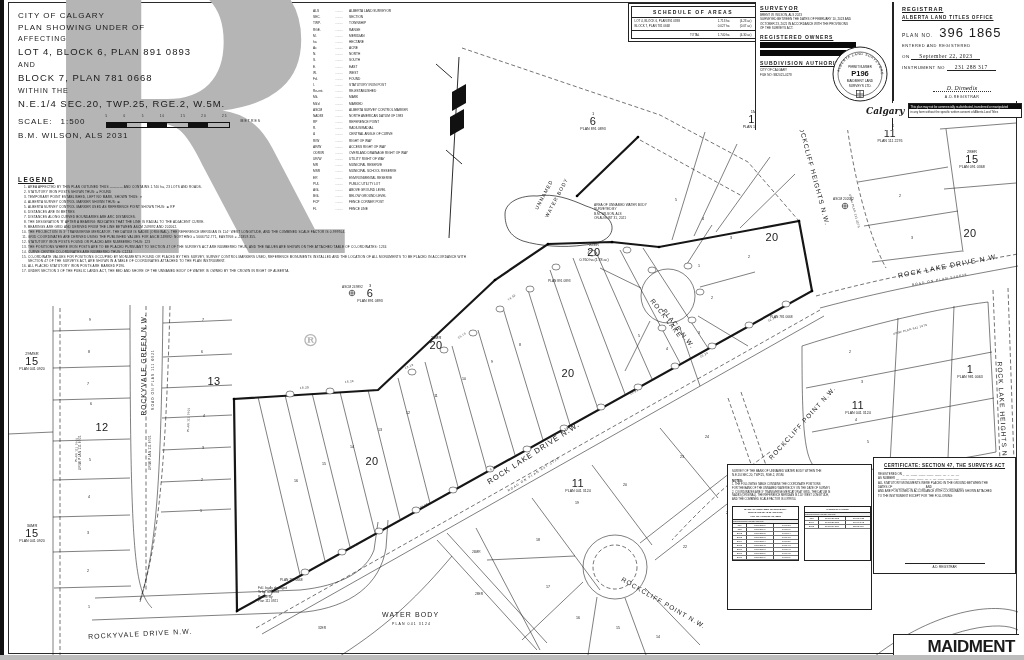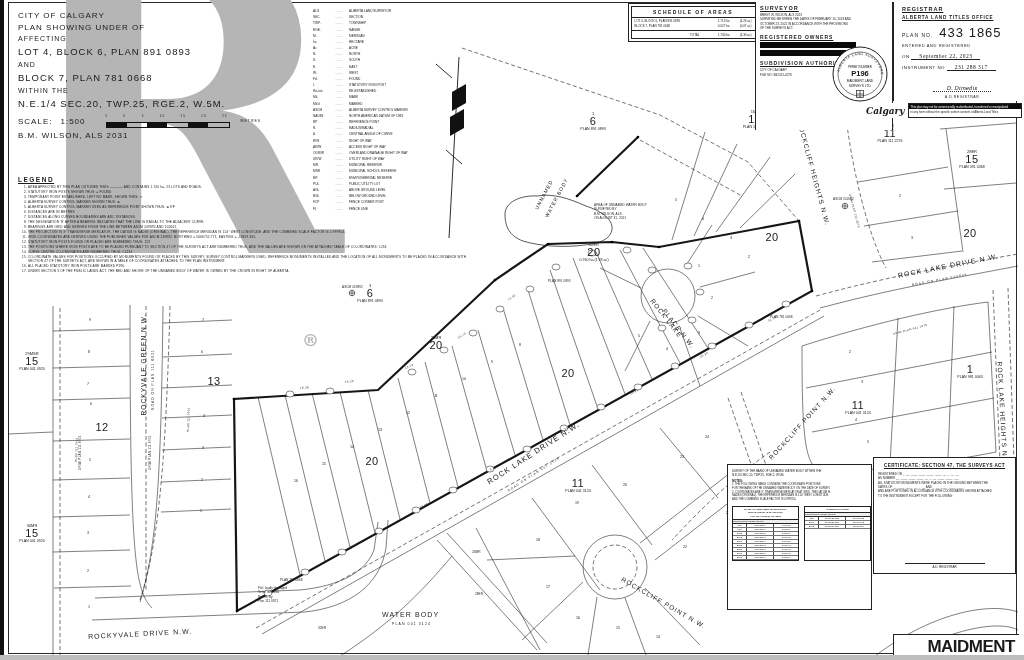--- a/index.html
+++ b/index.html
@@ -717,21 +717,21 @@
         <path d="M28.5,52 L35.5,52 M32,48.5 L32,55.5"></path>
       </g>
     </svg>
   </div>
 
   <div class="panel registrar">
     <h4>REGISTRAR</h4>
     <div class="office">ALBERTA LAND TITLES OFFICE</div>
     <div class="planrow">
       <span class="lbl">PLAN NO.</span>
-      <span class="no">433 1865</span>
+      <span class="no">396 1865</span>
     </div>
     <div class="entered">ENTERED AND REGISTERED</div>
     <div class="fieldrow">
       <span>ON</span>
       <span class="fill">September 22, 2023</span>
     </div>
     <div class="fieldrow">
       <span>INSTRUMENT NO</span>
       <span class="fill">231 288 317</span>
     </div>

